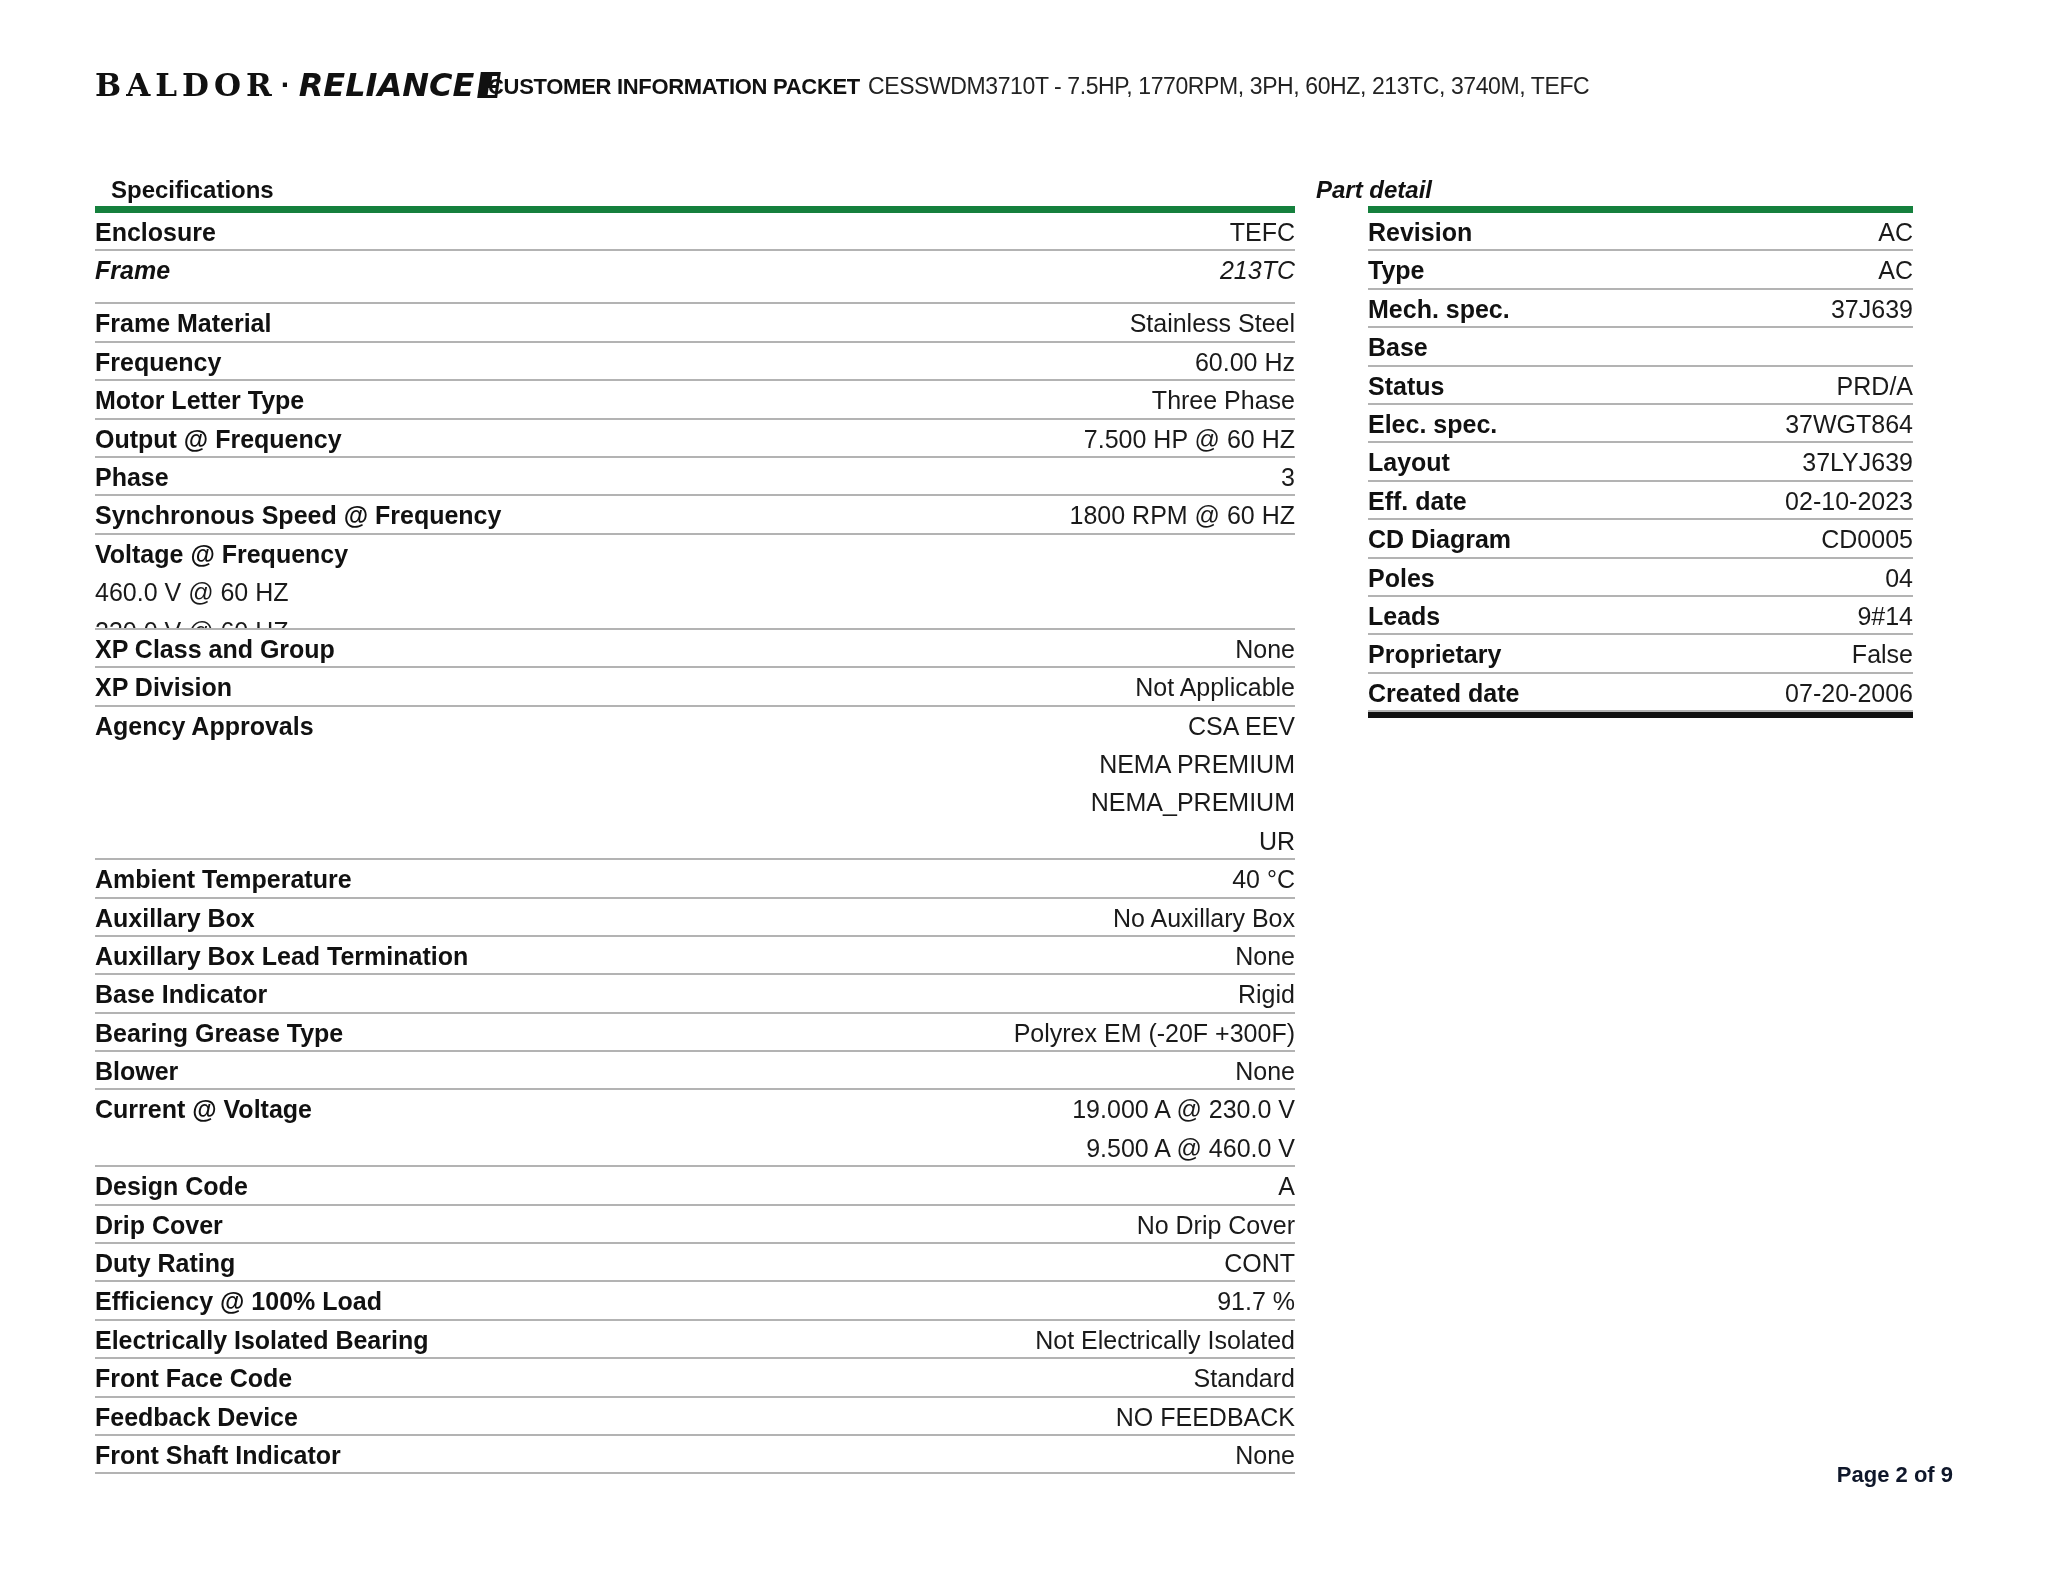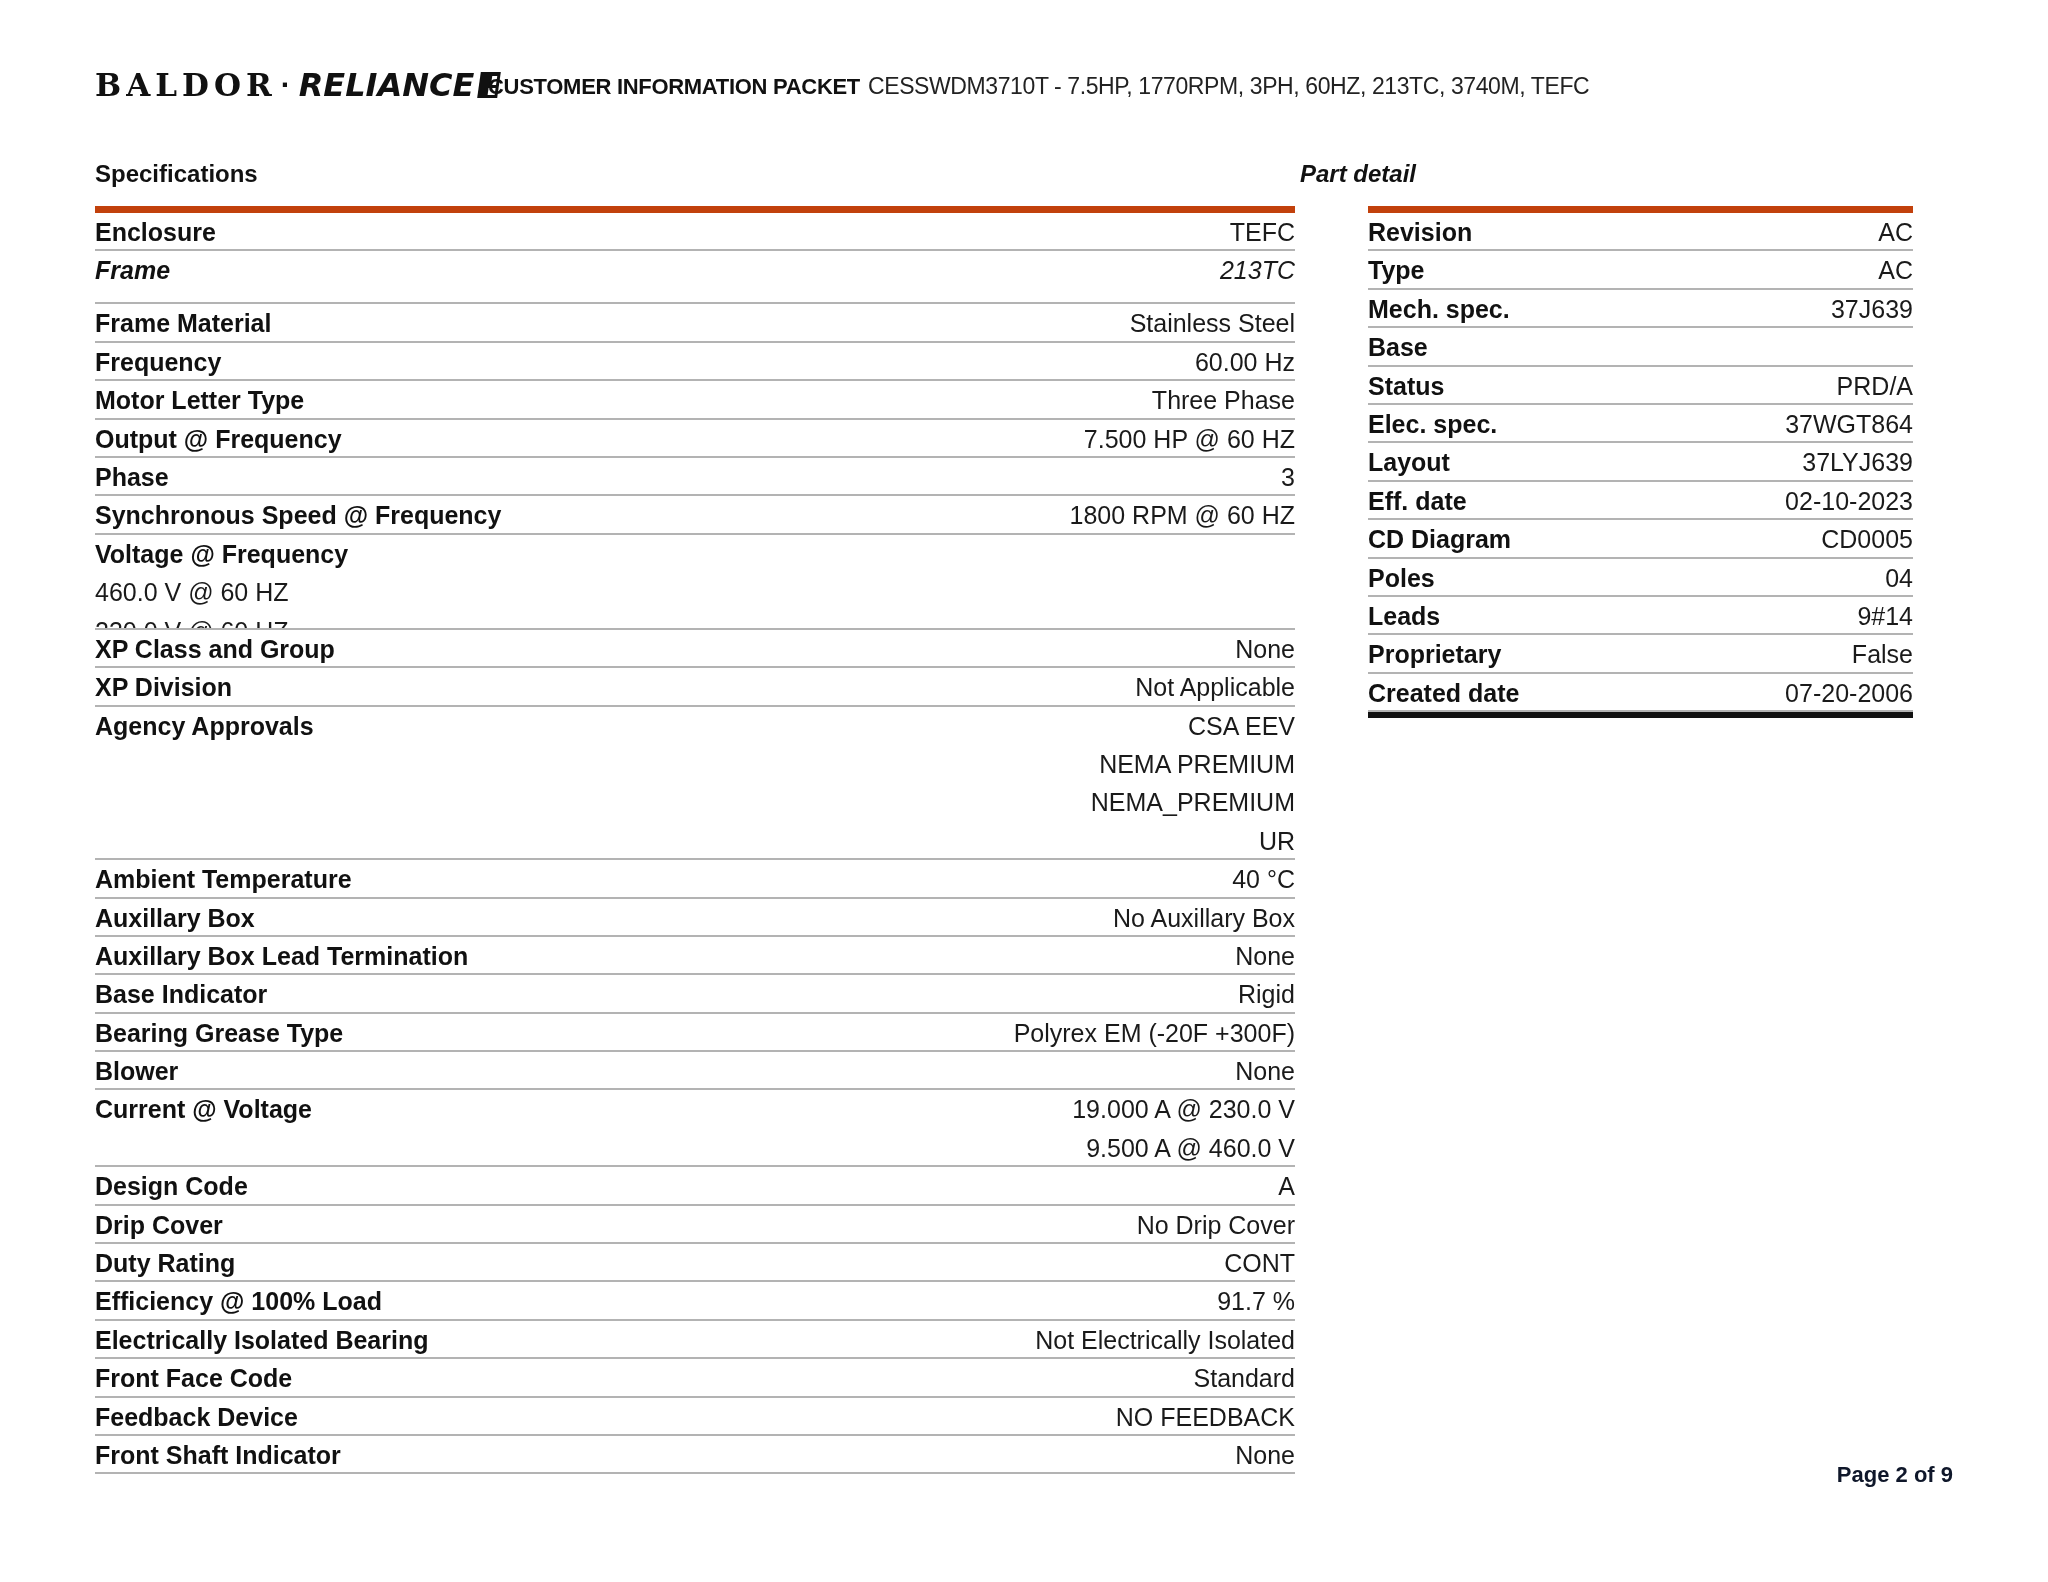--- a/index.html
+++ b/index.html
@@ -48,29 +48,29 @@
     white-space:nowrap; color:#111;
   }
   .hdr-product-code {
     position:absolute; left:868px; top:73px;
     font-size:23px; letter-spacing:-0.4px; white-space:nowrap; color:#222;
   }
 
   
   .section-heading {
     position:absolute; font-weight:bold; font-size:24px; color:#111;
-    margin:0; white-space:nowrap;
+    margin:16px; white-space:nowrap;
   }
   #spec-heading  { left:95px;  top:160px; }
   #part-heading  { left:1300px; top:160px;font-style:italic; }
 
   
   .kv-table {
     position:absolute; top:206px;
-    border-top:7px solid #c2410c;
+    border-top:7px solid #15803d;
     box-sizing:border-box;
   }
   #spec-table { left:95px;  width:1200px; }
   #part-table { left:1368px; width:545px; border-bottom:6px solid #111; }
 
   .kv-row {
     display:flex; justify-content:space-between; align-items:flex-start;
     border-bottom:2px solid #b3b3b3;
     box-sizing:border-box;
     overflow:hidden;

